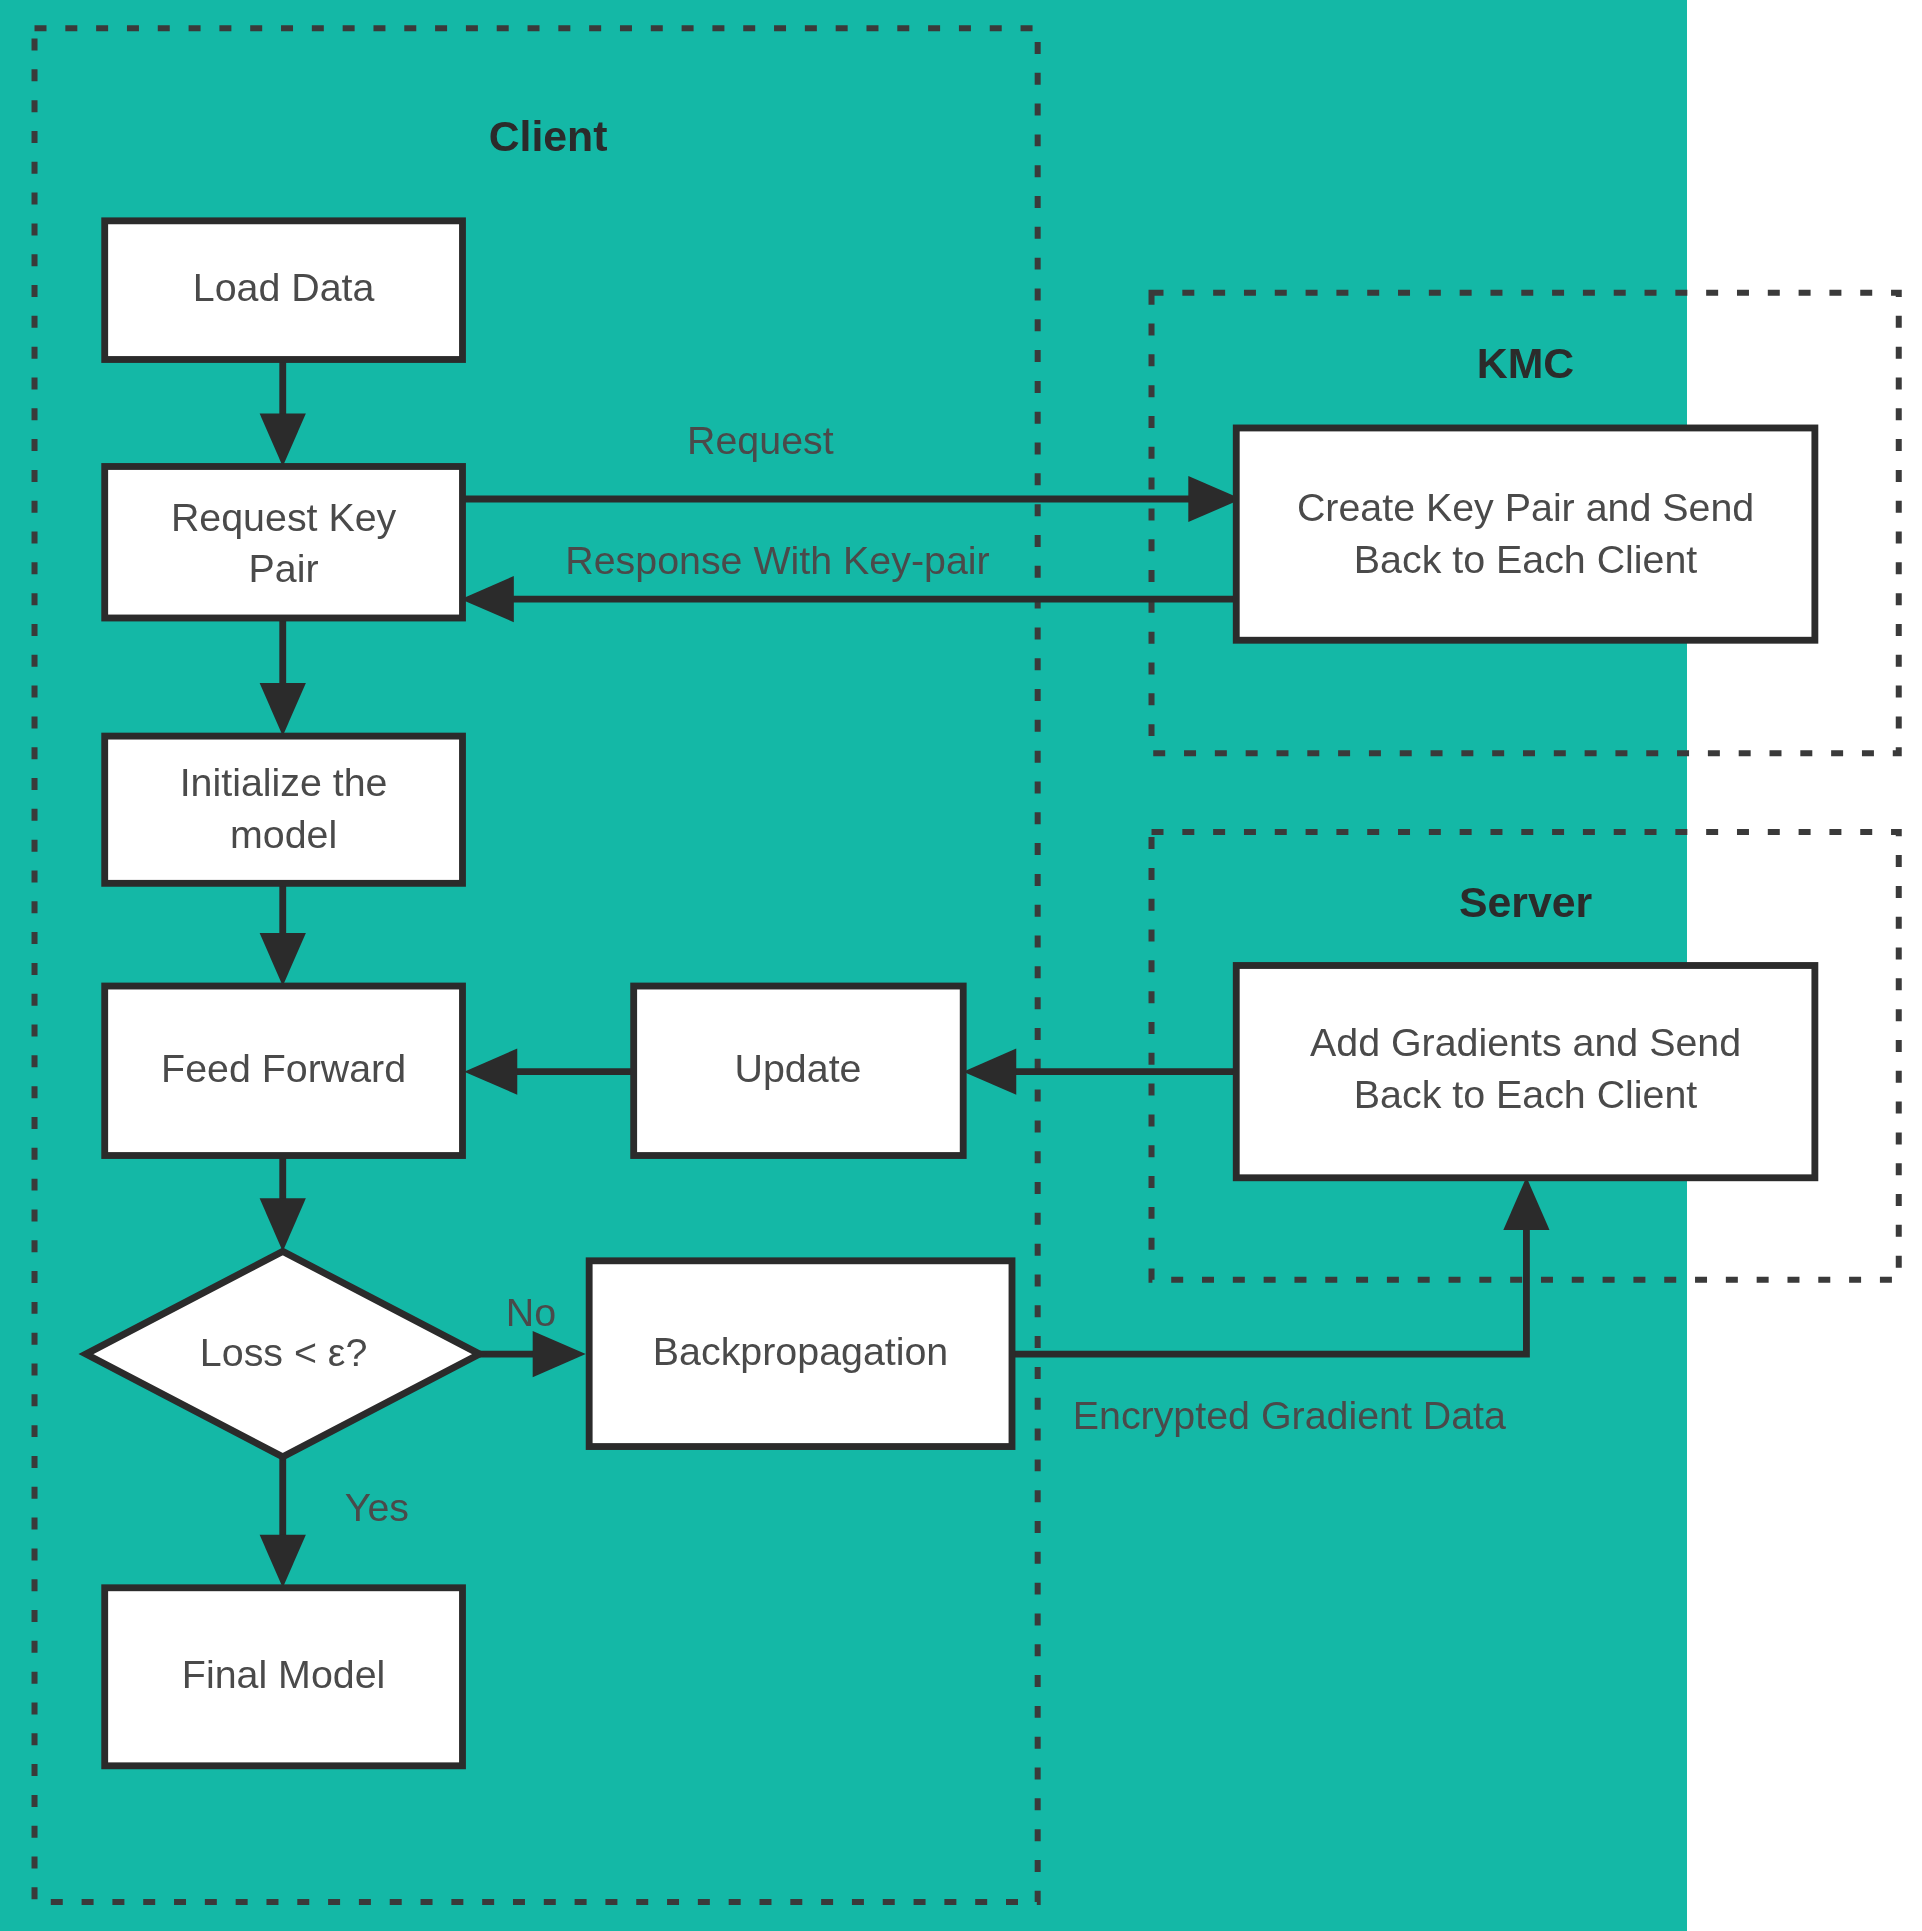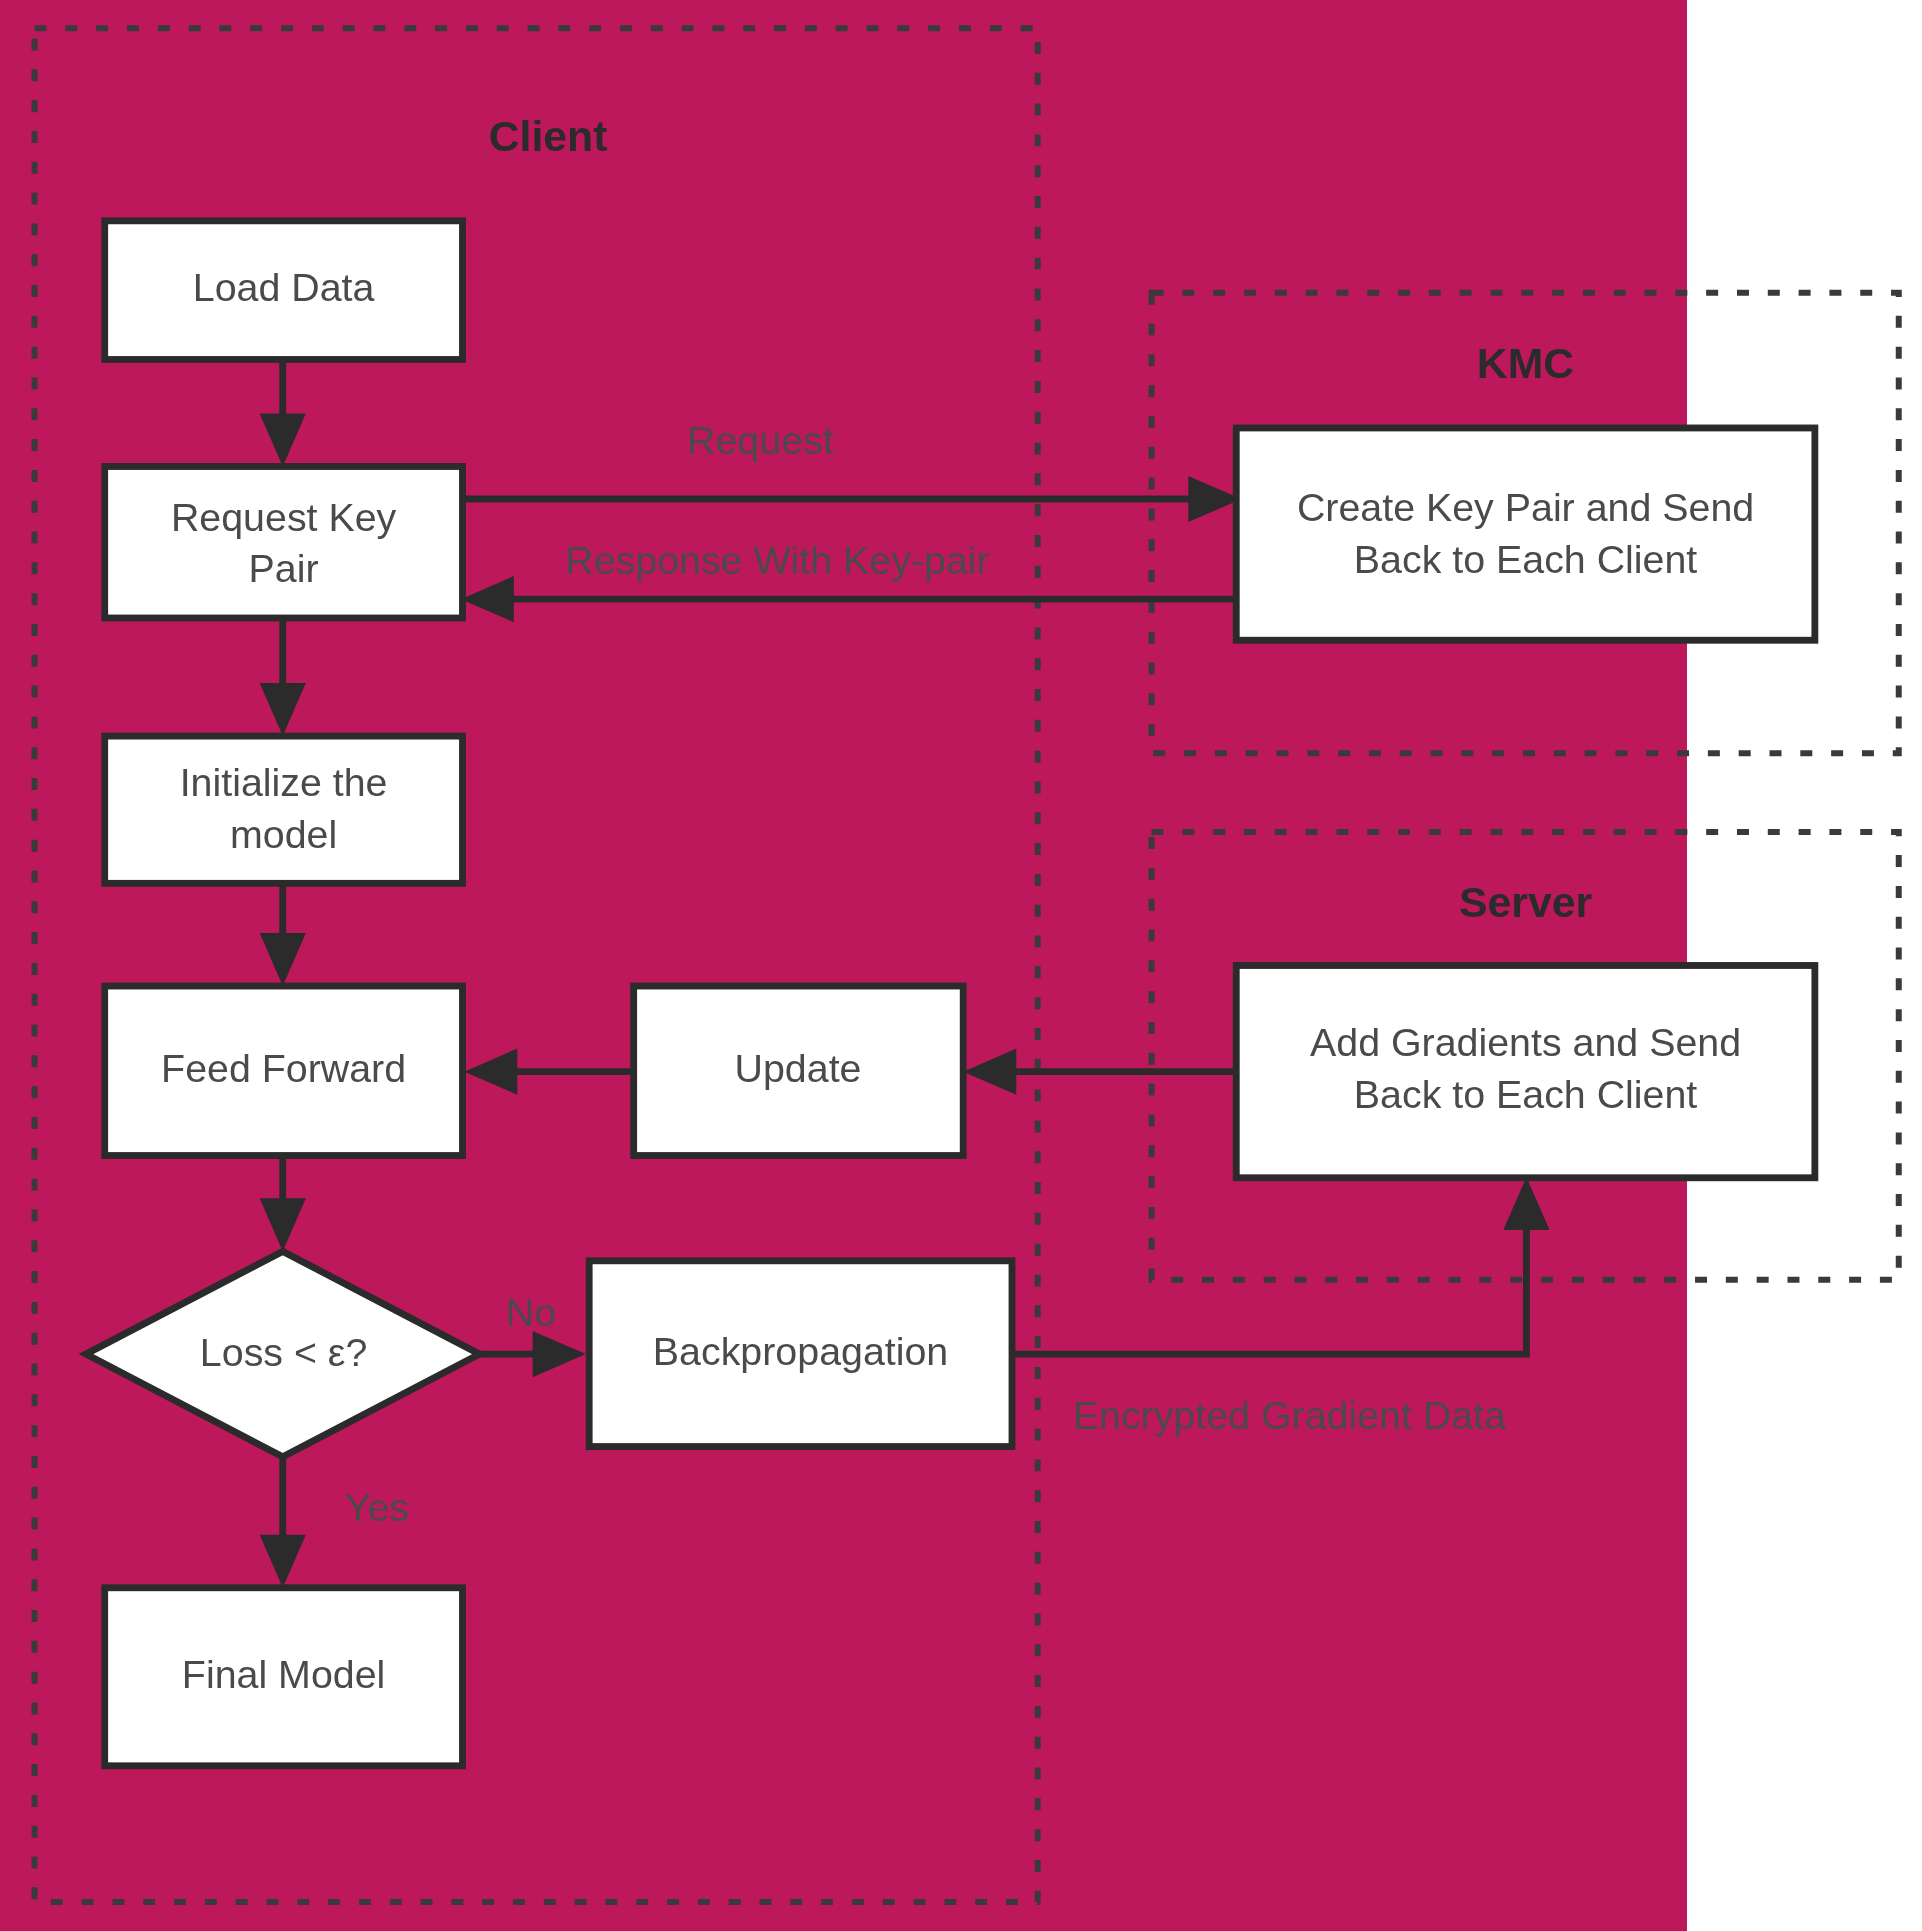--- a/index.html
+++ b/index.html
@@ -7,21 +7,21 @@
     padding: 0;
     background: #ffffff;
   }
   body {
     font-family: "Liberation Sans", sans-serif;
   }
   #canvas {
     position: relative;
     width: 1687px;
     height: 1931px;
-    background: #be185d;
+    background: #14b8a6;
   }
   svg.diagram {
     display: block;
     width: 1923px;
     height: 1931px;
   }
   .node-rect {
     fill: #ffffff;
     stroke: #2b2b2b;
     stroke-width: 8;

